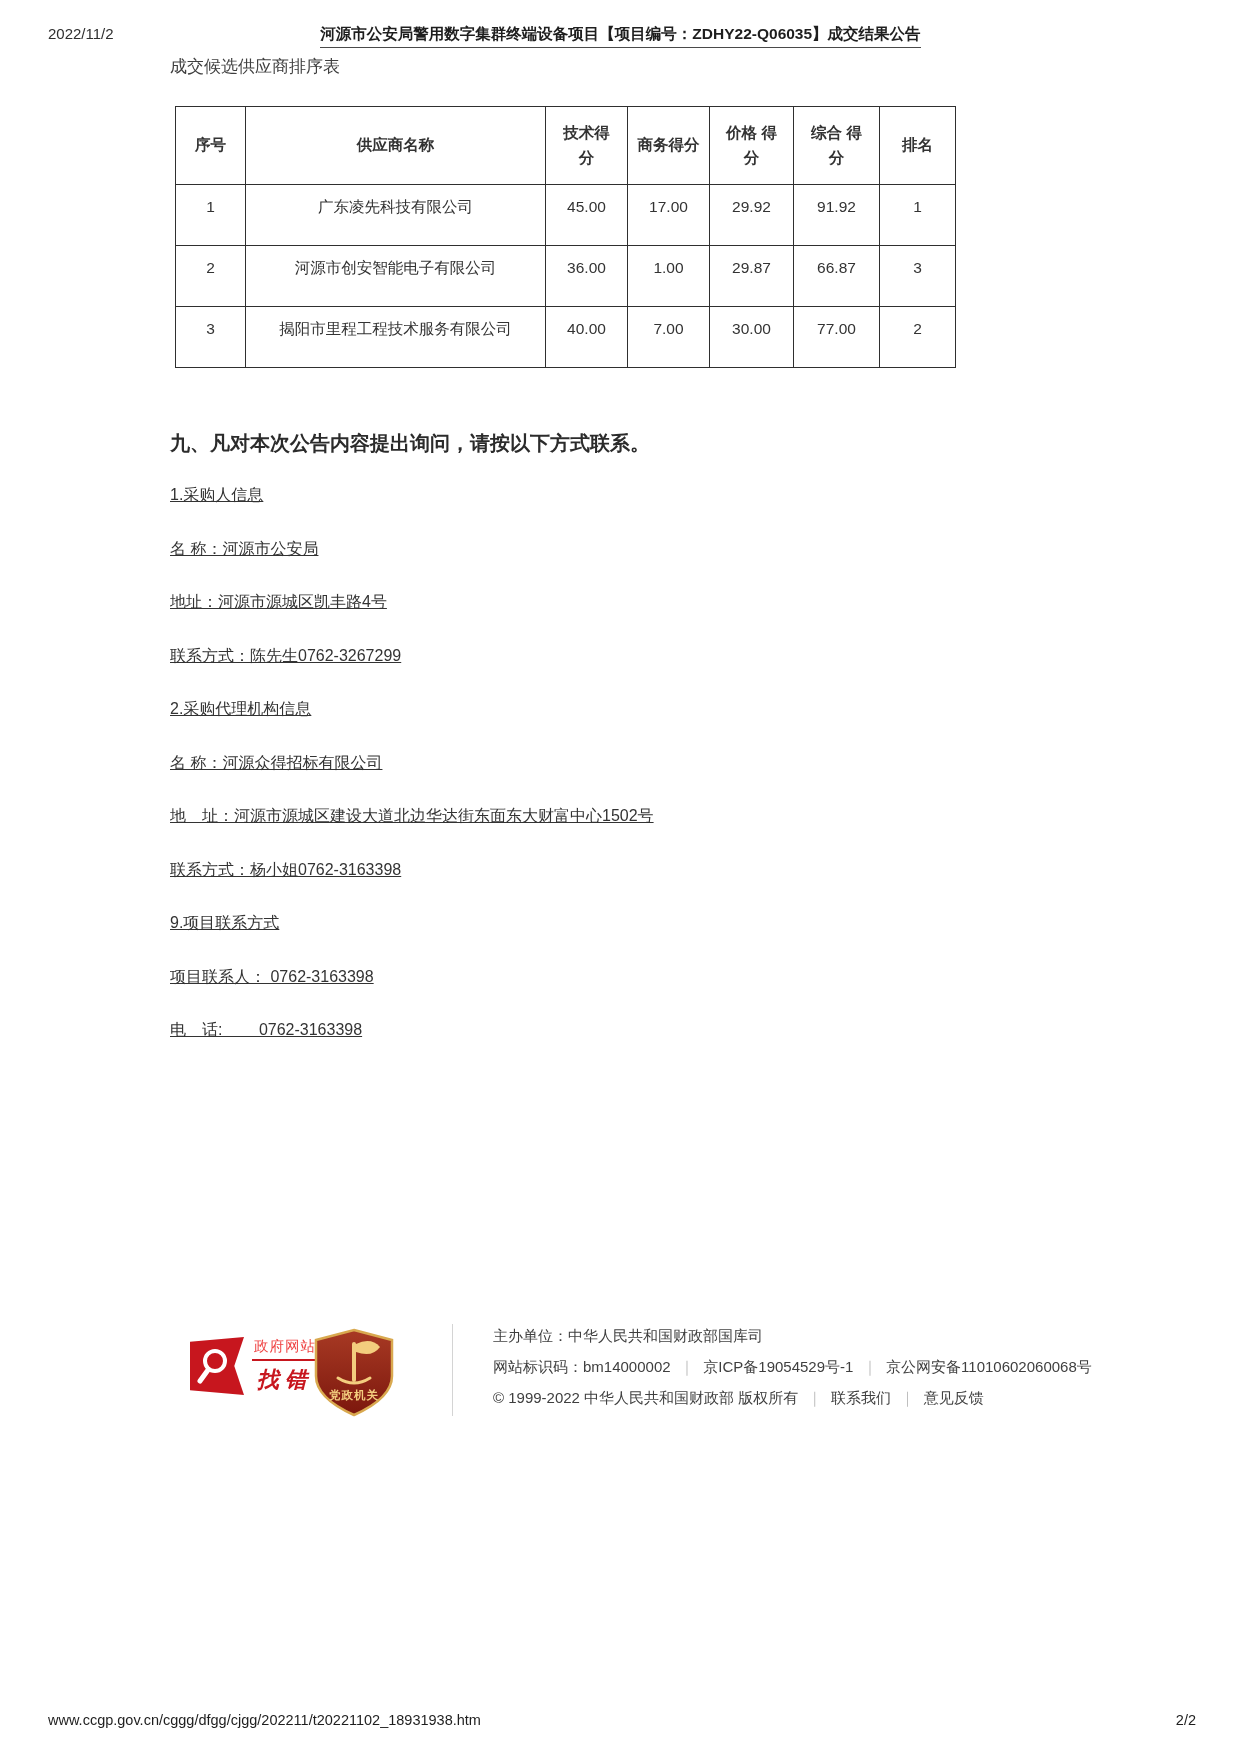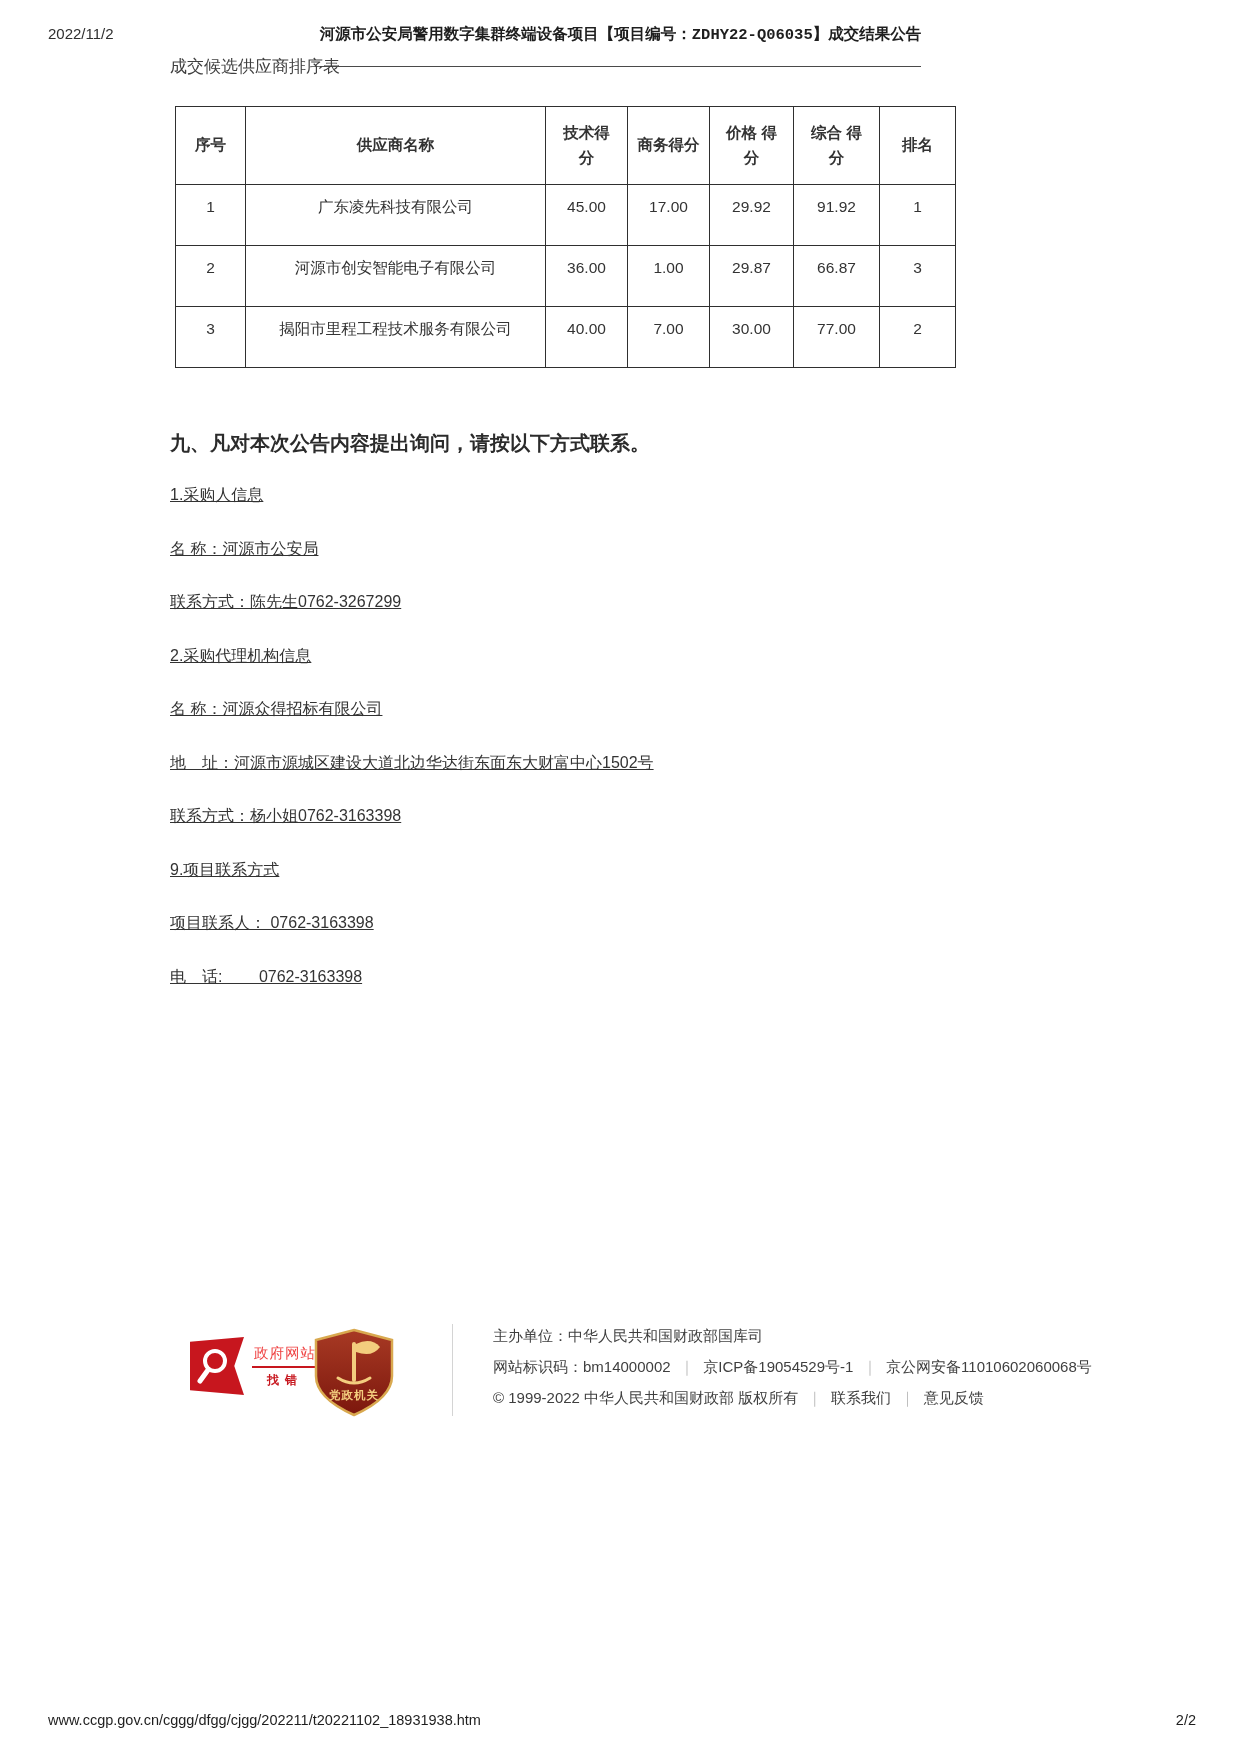--- a/index.html
+++ b/index.html
@@ -6,21 +6,21 @@
   html,body { background:#fff; }
   .page {
     position:relative; width:1241px; height:1755px; background:#ffffff;
     font-family:"Liberation Sans", sans-serif; color:#333; overflow:hidden;
   }
   
   .print-date { position:absolute; left:48px; top:25px; font-size:15px; color:#2f2f2f; }
   .title-wrap { position:absolute; left:0; top:24px; width:100%; text-align:center; }
   .doc-title {
     display:inline-block; font-size:15.5px; font-weight:bold; color:#1e1e1e;
-    border-bottom:1px solid #4a4a4a; padding-bottom:21px;font-family:Liberation Mono, monospace;
+    border-bottom:1px solid #4a4a4a; padding-bottom:2px;
   }
   .table-caption {
     position:absolute; left:170px; top:55px; font-family:"DejaVu Serif", serif;
     font-size:17px; color:#3f3f3f;
   }
   
   table.rank {
     position:absolute; left:175px; top:106px; width:780px;
     border-collapse:collapse; table-layout:fixed;padding-left:8px;
   }
@@ -37,21 +37,21 @@
   
   .gov-badge { position:absolute; left:190px; top:1337px; display:flex; align-items:center; cursor:pointer; }
   .mag-shape {
     position:relative; width:54px; height:58px; background:#c7161e;
     clip-path:polygon(0% 8%, 100% 0%, 82% 50%, 100% 100%, 0% 92%);
     display:flex; align-items:center; justify-content:center;
   }
   .badge-text { margin-left:8px; text-align:center; }
   .badge-site { font-size:14.5px; color:#ef4444; letter-spacing:1px; }
   .badge-line { width:66px; height:2px; background:#c7161e; margin:3px 0 4px 0; }
-  .badge-err { font-size:12px; color:#c7161e; font-weight:bold; letter-spacing:6px; }
+  .badge-err { font-size:22px; color:#c7161e; font-weight:bold; letter-spacing:6px;font-style:italic; }
   .shield { position:absolute; left:312px; top:1328px; width:84px; height:90px; cursor:pointer; }
   .shield-label {
     position:absolute; left:0; top:60px; width:100%; text-align:center;
     font-size:11.5px; color:#f3cd7e; letter-spacing:1px; font-weight:bold;
   }
   .v-divider { position:absolute; left:452px; top:1324px; width:1px; height:92px; background:#d4d4d4; }
   .footer-text { position:absolute; left:493px; top:1326px; font-size:15px; color:#3f3f3f; }
   .footer-text .fline { margin-bottom:11px; line-height:20px; }
   .sep { color:#b9b9b9; margin:0 9px; }
   .flink { color:#3f3f3f; text-decoration:none; cursor:pointer; }
@@ -123,20 +123,21 @@
         <td>77.00</td>
         <td>2</td>
       </tr>
     </tbody>
   </table>
 
   <div class="section-heading">九、凡对本次公告内容提出询问，请按以下方式联系。</div>
   <div class="paragraphs">
     <p>1.采购人信息</p>
     <p>名 称：河源市公安局</p>
+    <p>地址：河源市源城区凯丰路4号</p>
     <p>联系方式：陈先生0762-3267299</p>
     <p>2.采购代理机构信息</p>
     <p>名 称：河源众得招标有限公司</p>
     <p>地　址：河源市源城区建设大道北边华达街东面东大财富中心1502号</p>
     <p>联系方式：杨小姐0762-3163398</p>
     <p>9.项目联系方式</p>
     <p>项目联系人： 0762-3163398</p>
     <p>电　话:　　 0762-3163398</p>
   </div>
 

